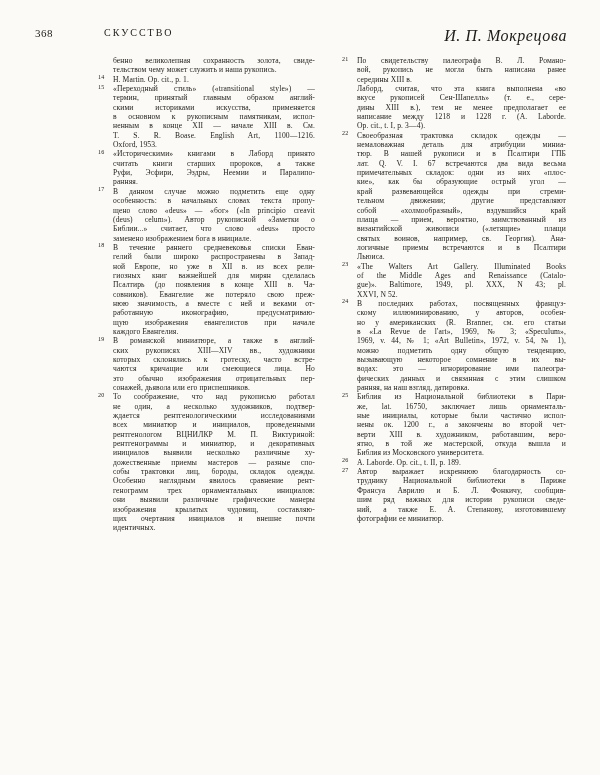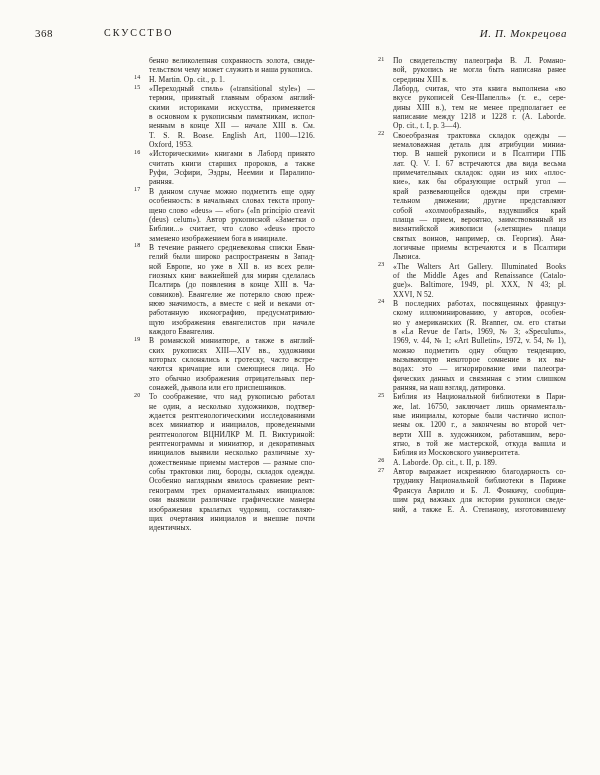--- a/index.html
+++ b/index.html
@@ -10,28 +10,28 @@
     font-family: "Liberation Serif", "DejaVu Serif", serif;
     position: relative;
     overflow: hidden;
   }
   .page { position: absolute; inset: 0; }
 
   
   .header-item { position: absolute; top: 27px; white-space: nowrap; }
   .pagenum  { left: 35px;  font-size: 11px; font-weight: normal; letter-spacing: .5px; }
   .running  { left: 104px; font-size: 10px; letter-spacing: 2px; }
-  .author   { right: 33px; font-size: 11px; font-style: italic; letter-spacing: .6px; }
+  .author   { right: 33px; font-size: 16px; font-style: italic; letter-spacing: .6px; }
 
   
   .col { position: absolute; top: 56px; }
   .col-left  { left: 113px; width: 202px; }
   .col-right { left: 357px; width: 209px; }
 
-  .footnote { position: relative; font-size: 7.6px; line-height: 9.35px; margin-left: 36px; }
+  .footnote { position: relative; font-size: 7.6px; line-height: 9.35px; }
   .fn-num {
     position: absolute;
     left: -15px; top: -1.5px;
     font-size: 6px;
     letter-spacing: .3px;
   }
   .fn-line {
     text-align: justify;
     text-align-last: justify;
     -moz-text-align-last: justify;
@@ -188,15 +188,16 @@
         <span class="fn-num">26</span>
         <div class="fn-line last">A. Laborde. Op. cit., t. II, p. 189.</div>
       </div>
       <div class="footnote">
         <span class="fn-num">27</span>
         <div class="fn-line">Автор выражает искреннюю благодарность со-</div>
         <div class="fn-line">труднику Национальной библиотеки в Париже</div>
         <div class="fn-line">Франсуа Аврилю и Б. Л. Фонкичу, сообщив-</div>
         <div class="fn-line">шим ряд важных для истории рукописи сведе-</div>
         <div class="fn-line">ний, а также Е. А. Степанову, изготовившему</div>
+        <div class="fn-line last">фотографии ее миниатюр.</div>
       </div>
     </div>
 </div>
 
 </body></html>

